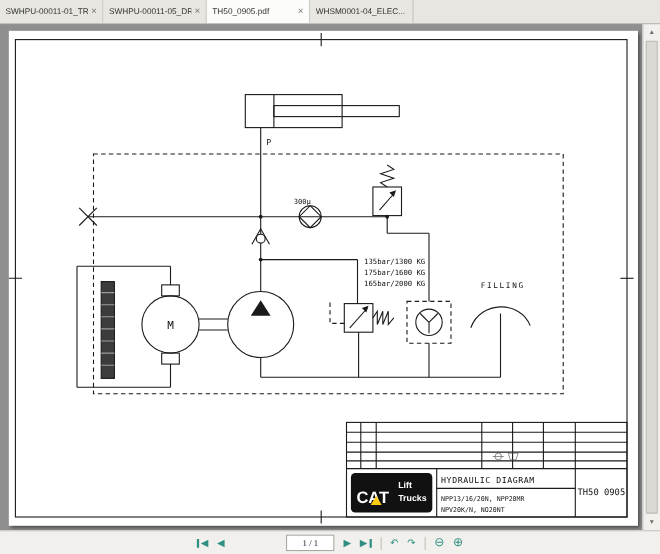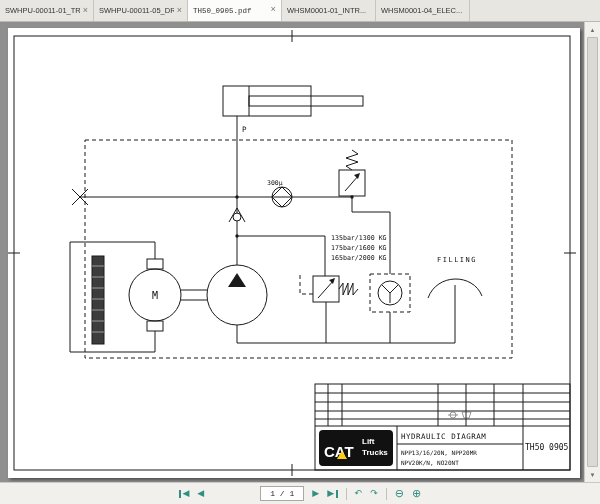--- a/index.html
+++ b/index.html
@@ -6,21 +6,21 @@
   html,body { width:600px; height:504px; overflow:hidden; }
   body { font-family:"Liberation Sans", sans-serif; }
 
   .app { position:relative; width:600px; height:504px; background:#8f8f8f; overflow:hidden; }
 
   
   .tabbar { position:absolute; top:0; left:0; right:0; height:22px; background:#e7e6e1;
             border-bottom:1px solid #b9b8b3; display:flex; }
   .tab { width:94px; display:flex; align-items:center; gap:3px; padding:0 5px;
          border-right:1px solid #c6c5c0; font-size:7.5px; color:#333; background:#e7e6e1; cursor:default; }
-  .tab.active { background:#fcfcfb;font-family:Liberation Mono, monospace; }
+  .tab.active { background:#fcfcfb; }
   .tab-label { flex:1; white-space:nowrap; overflow:hidden; }
   .tab-close { color:#777; font-size:9px; line-height:1; }
 
   
   .canvas { position:absolute; top:22px; left:0; right:16px; bottom:22px; background:#8f8f8f; }
   .page { position:absolute; left:8px; top:6px; width:572px; height:450px; background:#fff;
           box-shadow:2px 2px 3px rgba(0,0,0,0.45); }
   svg.drawing { display:block; width:572px; height:450px; }
 
   .ln { stroke:#1a1a1a; fill:none; stroke-width:1; }
@@ -43,44 +43,41 @@
   .scroll-thumb { position:absolute; left:2px; right:2px; top:15px; bottom:15px;
                   background:#dbd9d4; border:1px solid #bdbbb6; border-radius:1px; }
 
   
   .statusbar { position:absolute; bottom:0; left:0; right:0; height:22px; background:#f1f0ec;
                border-top:1px solid #c9c8c4; display:flex; align-items:center; justify-content:center; gap:8px; }
   .nav-btn { display:flex; align-items:center; gap:1.5px; background:none; border:none; padding:0;
              color:#2f8f82; font-size:9px; line-height:1; cursor:default; }
   .vbar { width:2px; height:8px; background:#2f8f82; }
   .page-input { width:44px; height:15px; border:1px solid #a9a8a3; background:#fff; font-size:8px;
-                text-align:center; font-family:Liberation Mono, monospace; color:#222;margin-left:48px; }
+                text-align:center; font-family:Liberation Serif, serif; color:#222;margin-left:48px; }
   .sep { width:1px; height:12px; background:#c2c1bc; }
   .zoom-btn { background:none; border:none; padding:0; color:#2f8f82; font-size:11px; line-height:1; cursor:default; }
 </style>
 </head>
 <body>
 
 <div class="app">
 
   <div class="tabbar">
     <div class="tab">
       <span class="tab-label">SWHPU-00011-01_TR...</span>
       <span class="tab-close">×</span>
     </div>
     <div class="tab">
       <span class="tab-label">SWHPU-00011-05_DR...</span>
       <span class="tab-close">×</span>
     </div>
     <div class="tab active">
       <span class="tab-label">TH50_0905.pdf</span>
       <span class="tab-close">×</span>
-    </div>
-    <div class="tab">
-      <span class="tab-label">WHSM0001-01_INTR...</span>
     </div>
     <div class="tab">
       <span class="tab-label">WHSM0001-04_ELEC...</span>
     </div>
   </div>
 
   <div class="canvas">
     <div class="page">
       <svg class="drawing" viewBox="0 0 572 450">
 

